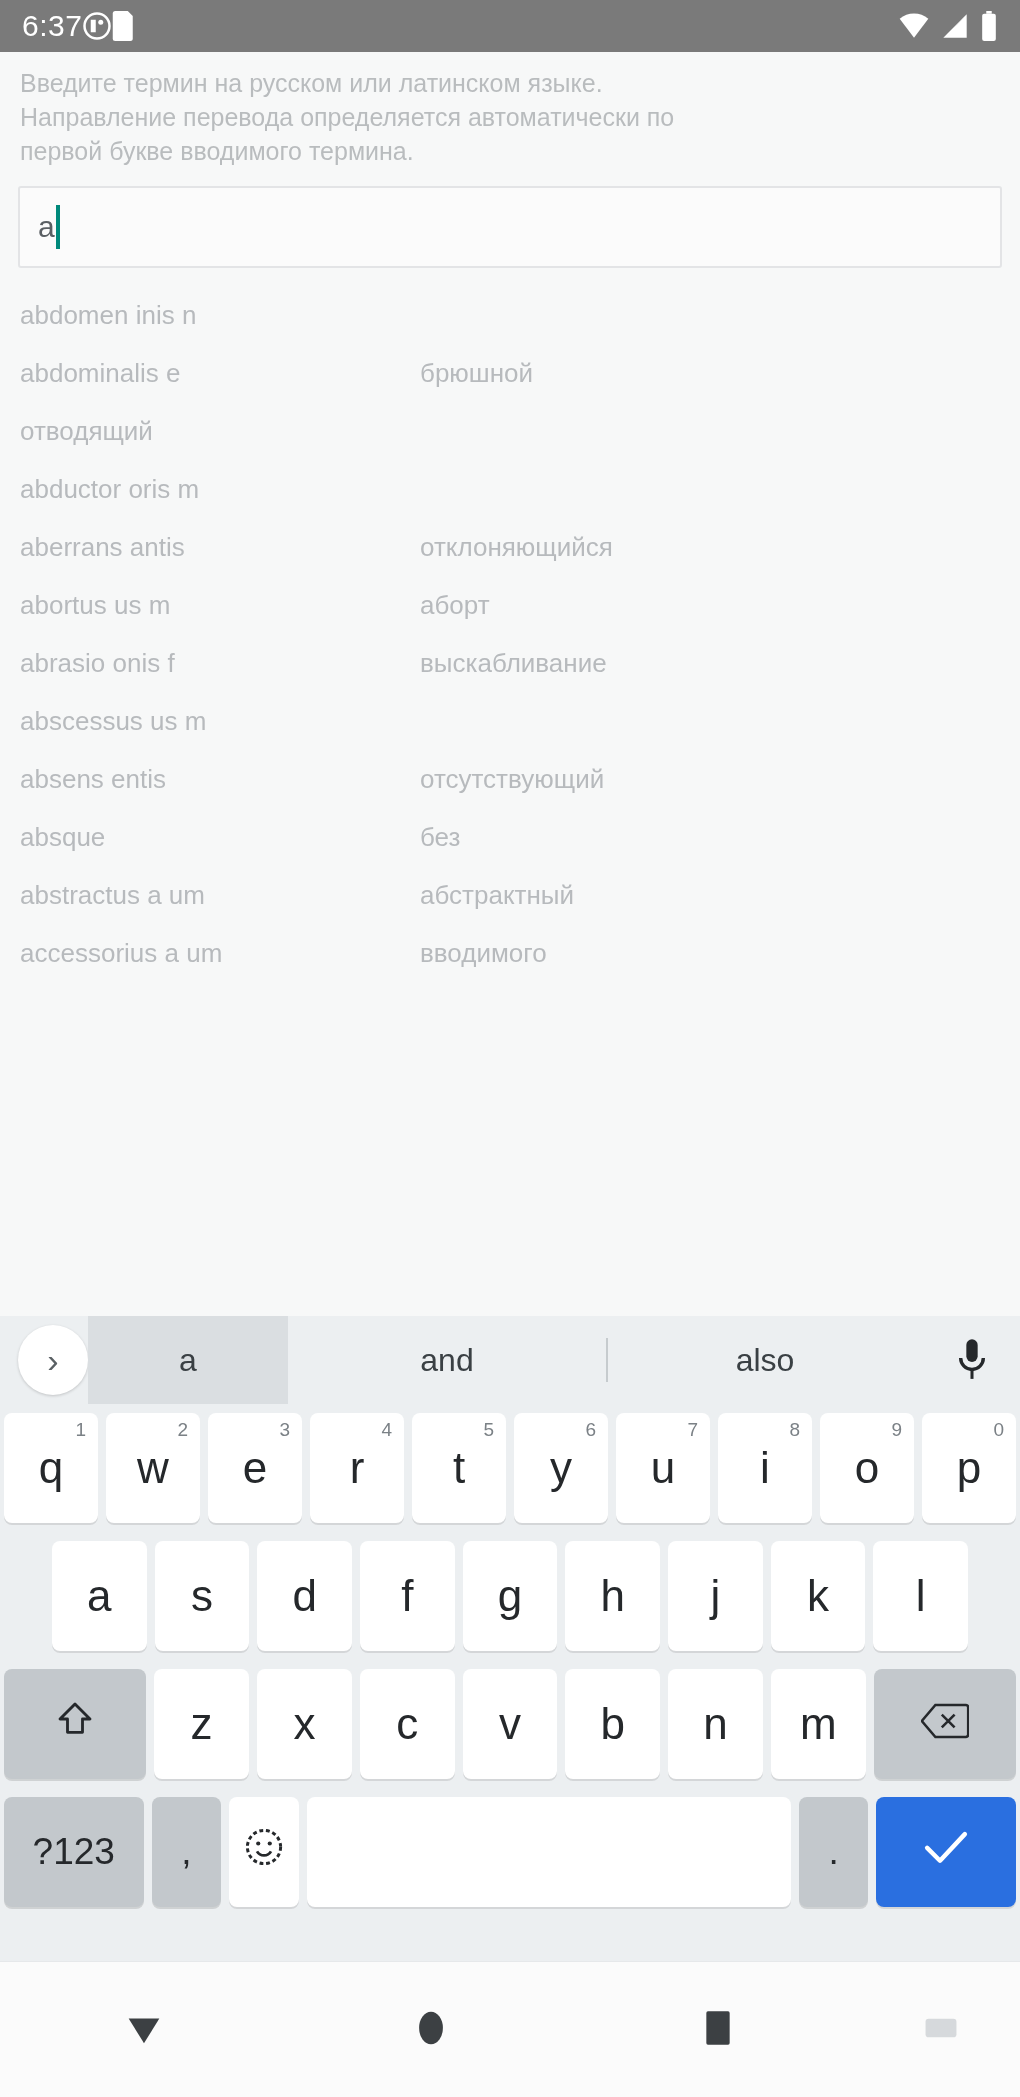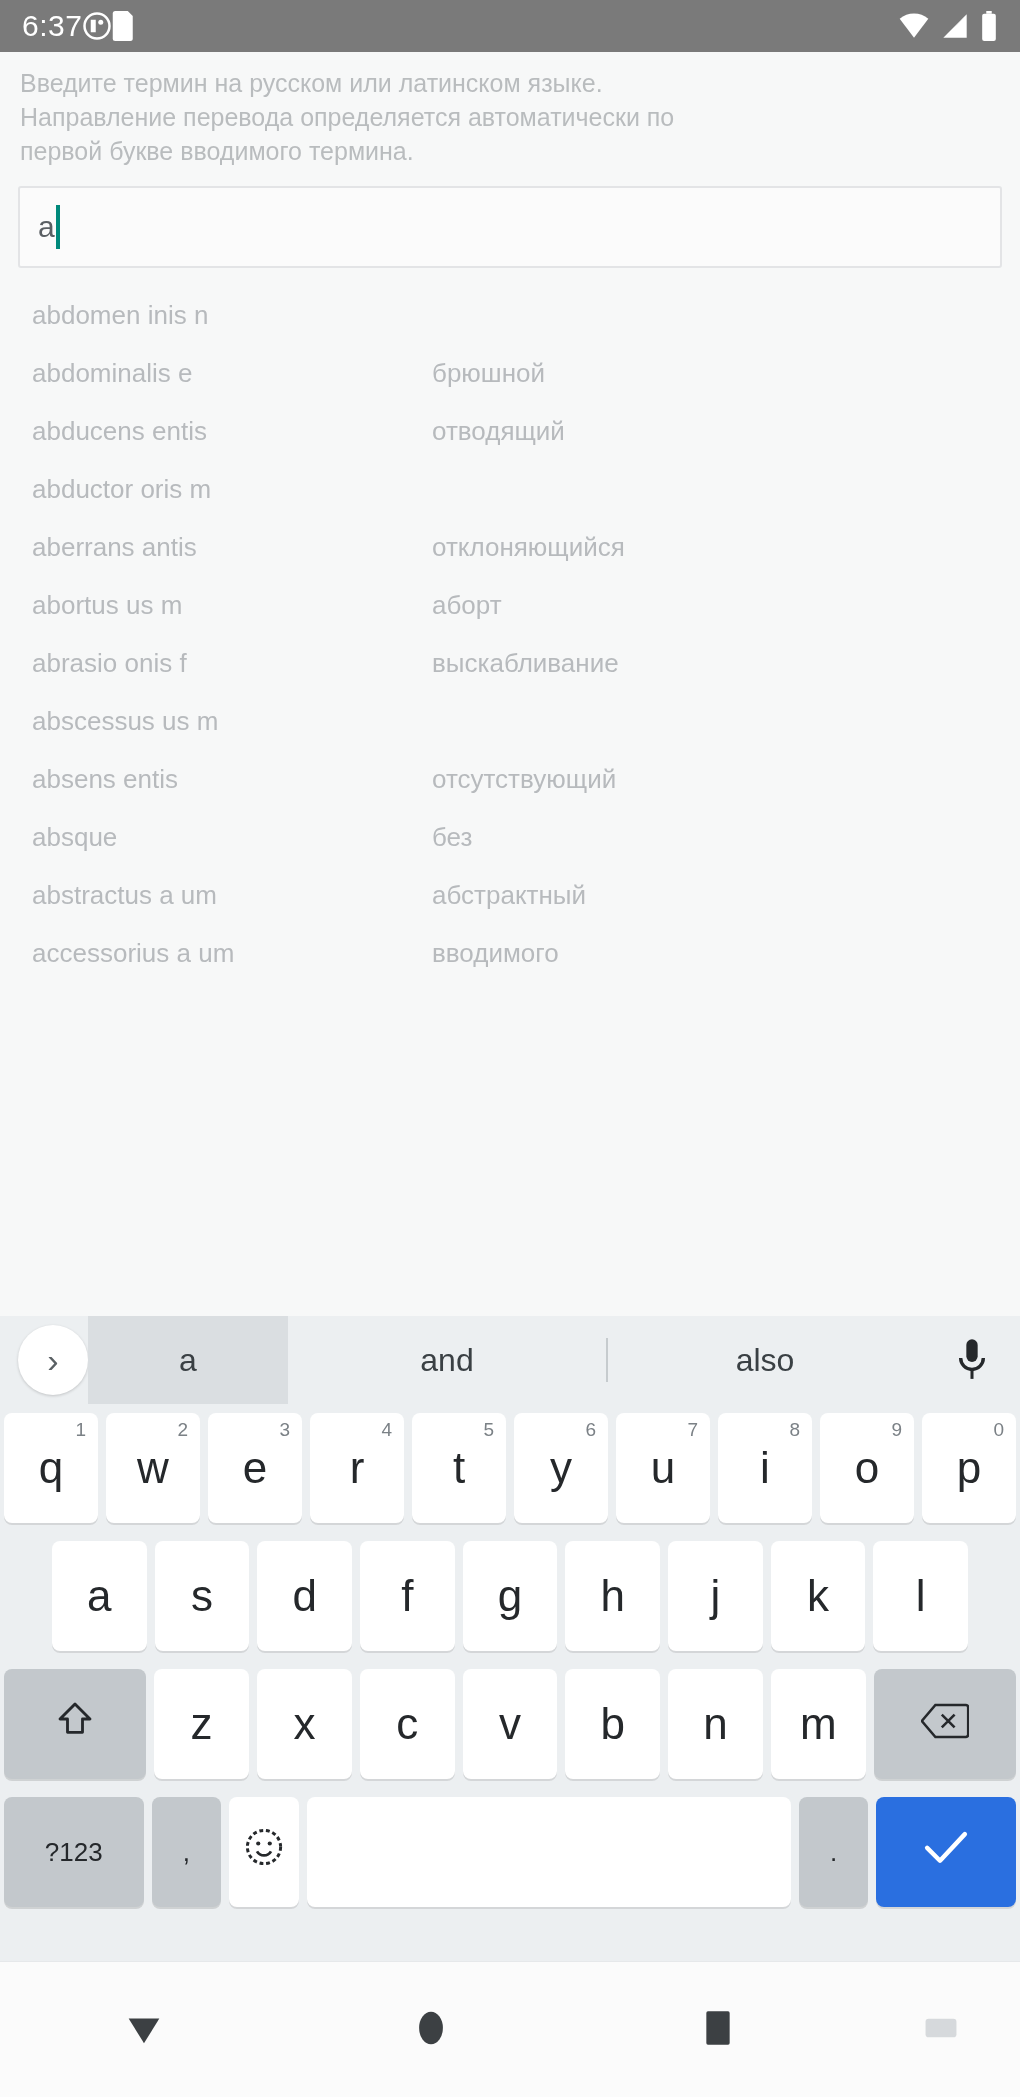--- a/index.html
+++ b/index.html
@@ -71,21 +71,20 @@
     display:flex;
     padding:0 20px;
     height:58px;
     align-items:center;
   }
   .term{
     width:400px;
     font-size:26px;
     color:#b7babd;
     white-space:nowrap;
-    margin-left:12px;
   }
   .trans{
     flex:1;
     font-size:26px;
     color:#b7babd;
     white-space:nowrap;
   }
 
   
   .keyboard{
@@ -160,21 +159,21 @@
   .krow.r2{ padding:0 52px; }
   .krow.r3{ padding:0 4px; }
   .key.fn{
     background:#c3c8cc;
     box-shadow:0 2px 0 rgba(0,0,0,.12);
   }
   .key.wide{ flex:1.5; }
   .key.space{ flex:5.2; }
   .key.enter{ background:#2a6fe0; flex:1.5; }
   .key.small{ flex:0.75; }
-  .key.sym{ font-size:26px; }
+  .key.sym{ font-size:37px; }
 
   
   .navbar{
     position:absolute;
     left:0; right:0; bottom:0;
     height:136px;
     background:#fbfbfb;
     display:flex; align-items:center;
     border-top:1px solid #e6e8ea;
   }
@@ -242,21 +241,20 @@
 
   <div class="results">
     <div class="row">
       <span class="term">abdomen inis n</span>
     </div>
     <div class="row">
       <span class="term">abdominalis e</span>
       <span class="trans">брюшной</span>
     </div>
     <div class="row">
-      <span class="term">abducens entis</span>
       <span class="trans">отводящий</span>
     </div>
     <div class="row">
       <span class="term">abductor oris m</span>
     </div>
     <div class="row">
       <span class="term">aberrans antis</span>
       <span class="trans">отклоняющийся</span>
     </div>
     <div class="row">

